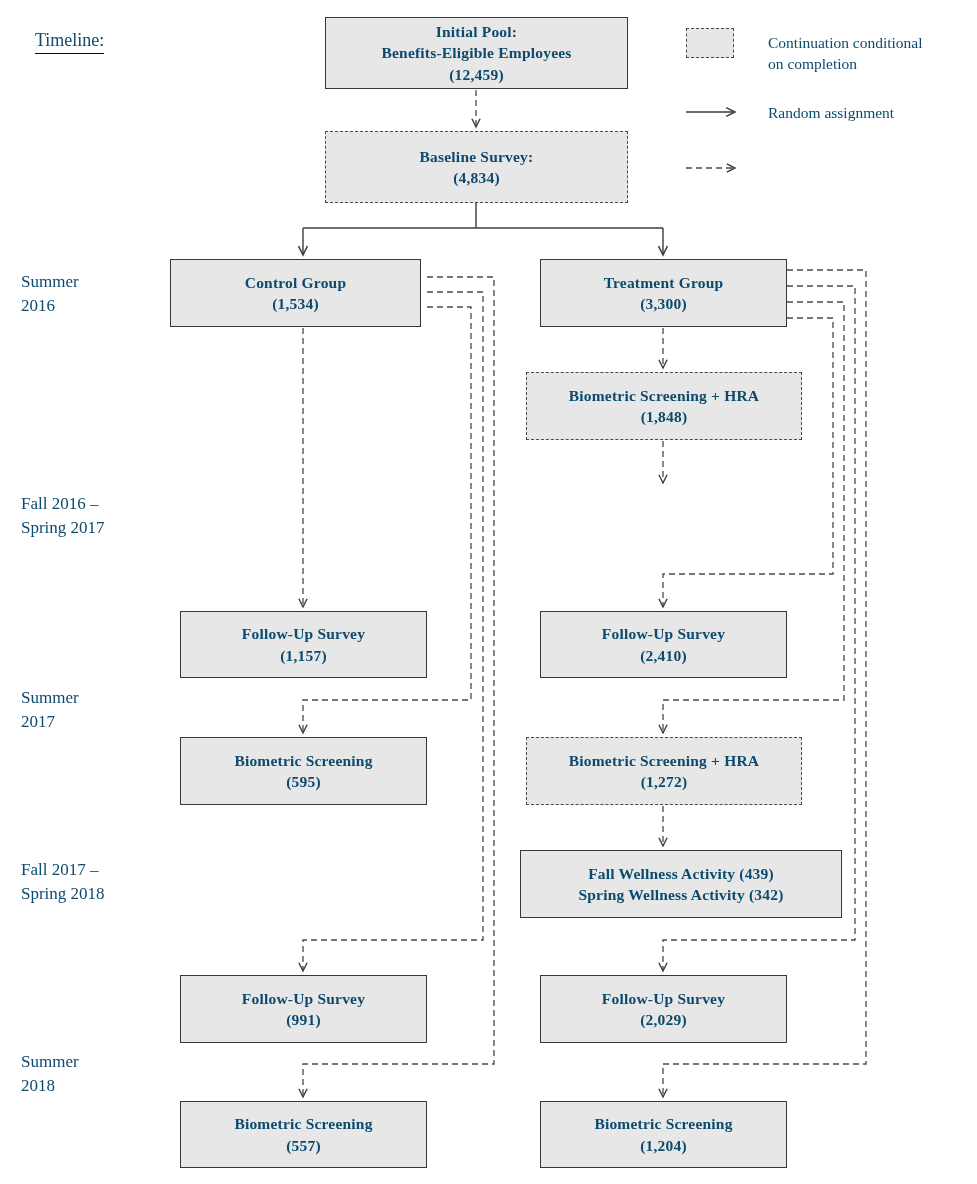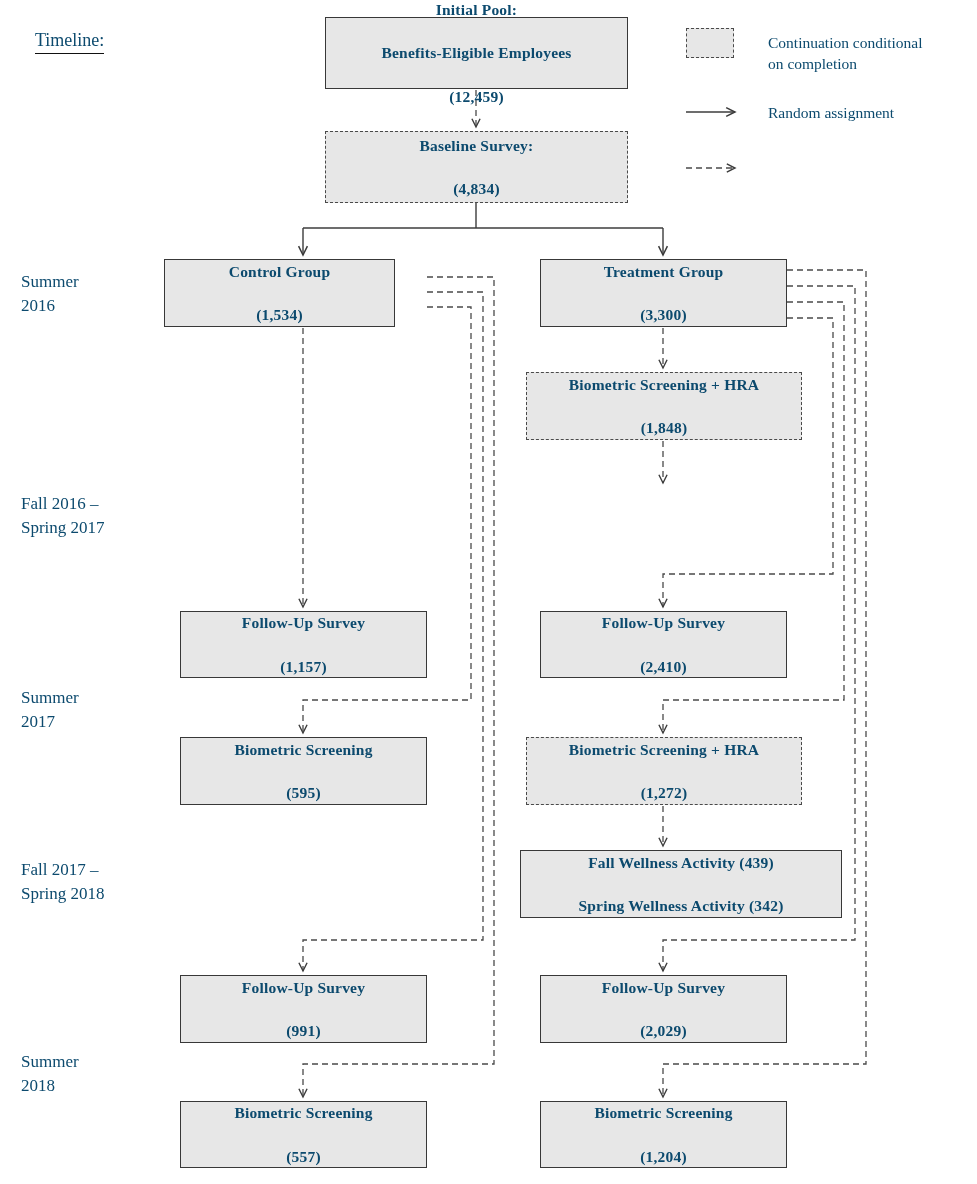--- a/index.html
+++ b/index.html
@@ -8,21 +8,20 @@
     font-family:"Liberation Serif","DejaVu Serif",serif;color:#0c4a6e;
     overflow:hidden;
   }
   .wires{position:absolute;left:0;top:0;width:977px;height:1184px;}
   .box{
     position:absolute;box-sizing:border-box;
     background:#e7e7e7;border:1.6px solid #383838;
     display:flex;flex-direction:column;justify-content:center;align-items:center;
     text-align:center;font-weight:bold;font-size:15.5px;line-height:1.38;
     letter-spacing:.2px;
-    gap:22px;
   }
   .box.dashed{border:1.6px dashed #4a4a4a;}
   .tl-title{
     position:absolute;left:35px;top:30px;font-size:18px;
   }
   .tl-title span{display:inline-block;border-bottom:1.2px solid #111;padding-bottom:2px;}
   .tl-label{
     position:absolute;left:21px;font-size:17px;line-height:1.42;
   }
   .legend-item-text{
@@ -111,21 +110,21 @@
     <div>Initial Pool:</div>
     <div>Benefits-Eligible Employees</div>
     <div>(12,459)</div>
   </div>
 
   <div class="box dashed" style="left:325px;top:131px;width:303px;height:72px">
     <div>Baseline Survey:</div>
     <div>(4,834)</div>
   </div>
 
-  <div class="box" style="left:164px;top:259px;width:231px;height:68px">
+  <div class="box" style="left:170px;top:259px;width:251px;height:68px">
     <div>Control Group</div>
     <div>(1,534)</div>
   </div>
 
   <div class="box" style="left:540px;top:259px;width:247px;height:68px">
     <div>Treatment Group</div>
     <div>(3,300)</div>
   </div>
 
   <div class="box dashed" style="left:526px;top:372px;width:276px;height:68px">

